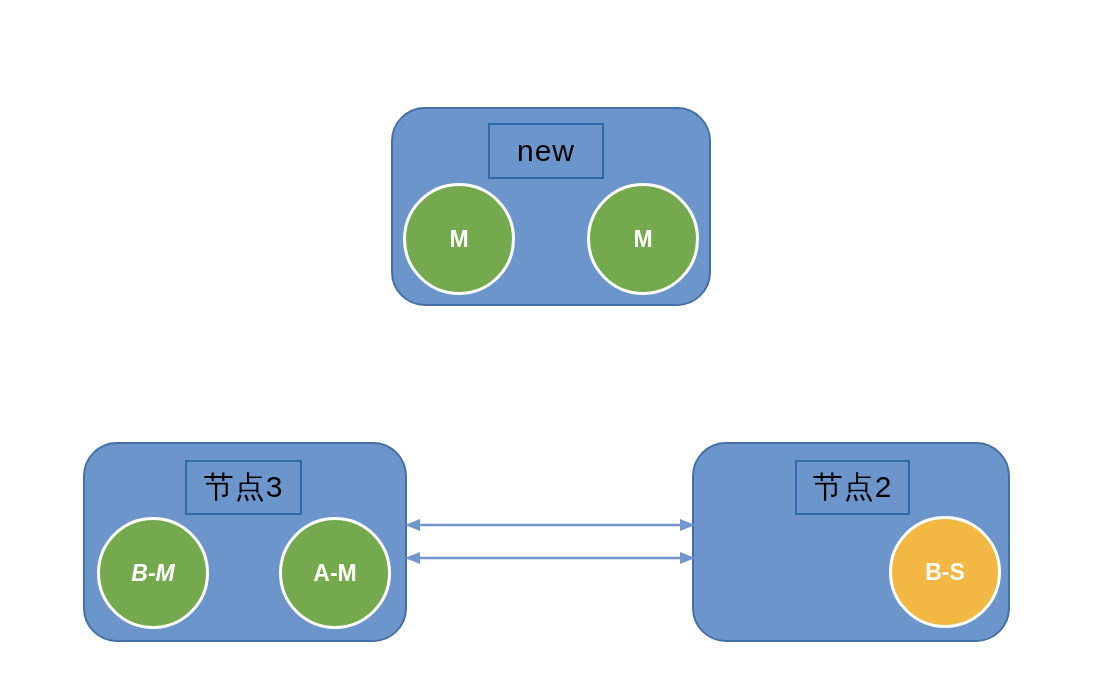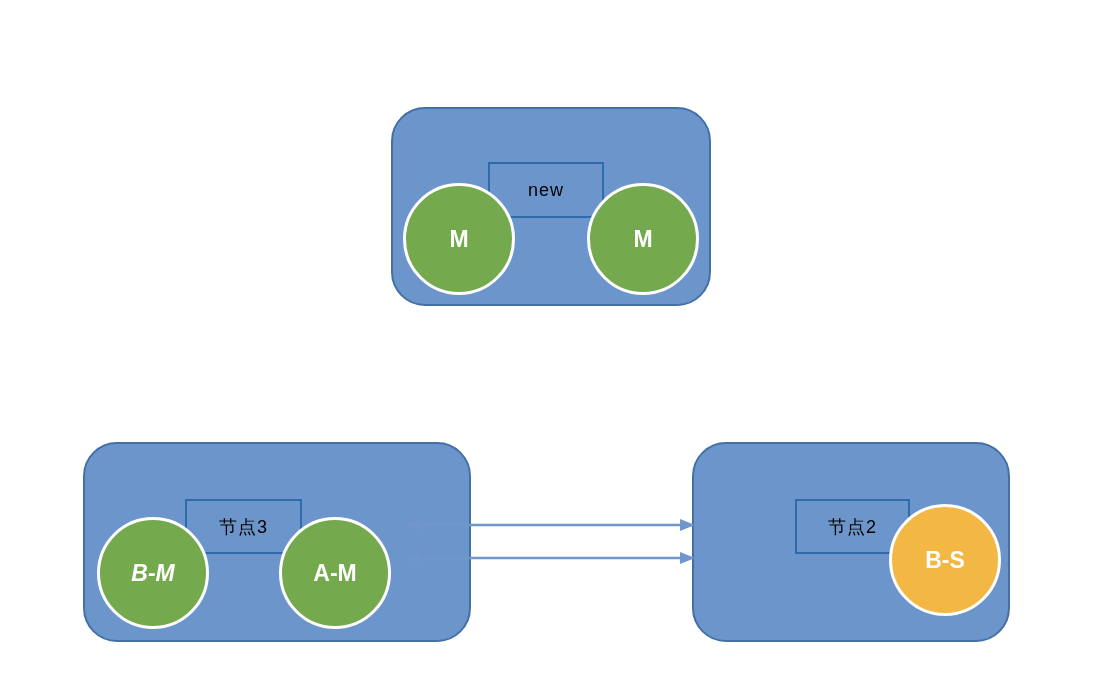--- a/index.html
+++ b/index.html
@@ -22,24 +22,23 @@
     border-radius: 34px;
     box-sizing: border-box;
   }
   .node-label-box {
     position: absolute;
     border: 2px solid #2F6BA8;
     box-sizing: border-box;
     display: flex;
     align-items: center;
     justify-content: center;
-    font-size: 18px;
+    font-size: 30px;
     color: #000000;
     letter-spacing: 1px;
-    margin-top: 39px;
   }
   .circle {
     position: absolute;
     width: 112px;
     height: 112px;
     border-radius: 50%;
     border: 3px solid #ffffff;
     box-sizing: border-box;
     display: flex;
     align-items: center;
@@ -68,37 +67,37 @@
       <span>new</span>
     </div>
     <div class="circle master" style="left:10px; top:74px;">
       <span>M</span>
     </div>
     <div class="circle master" style="left:194px; top:74px;">
       <span>M</span>
     </div>
   </div>
 
-  <div class="node" style="left:83px; top:442px; width:388px; height:200px;">
+  <div class="node" style="left:83px; top:442px; width:324px; height:200px;">
     <div class="node-label-box" style="left:100px; top:16px; width:117px; height:55px;">
       <span>节点3</span>
     </div>
     <div class="circle master" style="left:12px; top:73px;font-style:italic;">
       <span>B-M</span>
     </div>
     <div class="circle master" style="left:194px; top:73px;align-items:center;">
       <span>A-M</span>
     </div>
   </div>
 
   <div class="node" style="left:692px; top:442px; width:318px; height:200px;">
     <div class="node-label-box" style="left:101px; top:16px; width:115px; height:55px;">
       <span>节点2</span>
     </div>
-    <div class="circle slave" style="left:195px; top:60px;">
+    <div class="circle slave" style="left:195px; top:72px;">
       <span>B-S</span>
     </div>
   </div>
 
   <svg class="arrows-layer" viewBox="0 0 290 55">
     <g>
       <line x1="13" y1="10" x2="277" y2="10" stroke="#7096CC" stroke-width="2.6"></line>
       <polygon points="0,10 15,4 15,16" fill="#7096CC"></polygon>
       <polygon points="290,10 275,4 275,16" fill="#7096CC"></polygon>
     </g>

